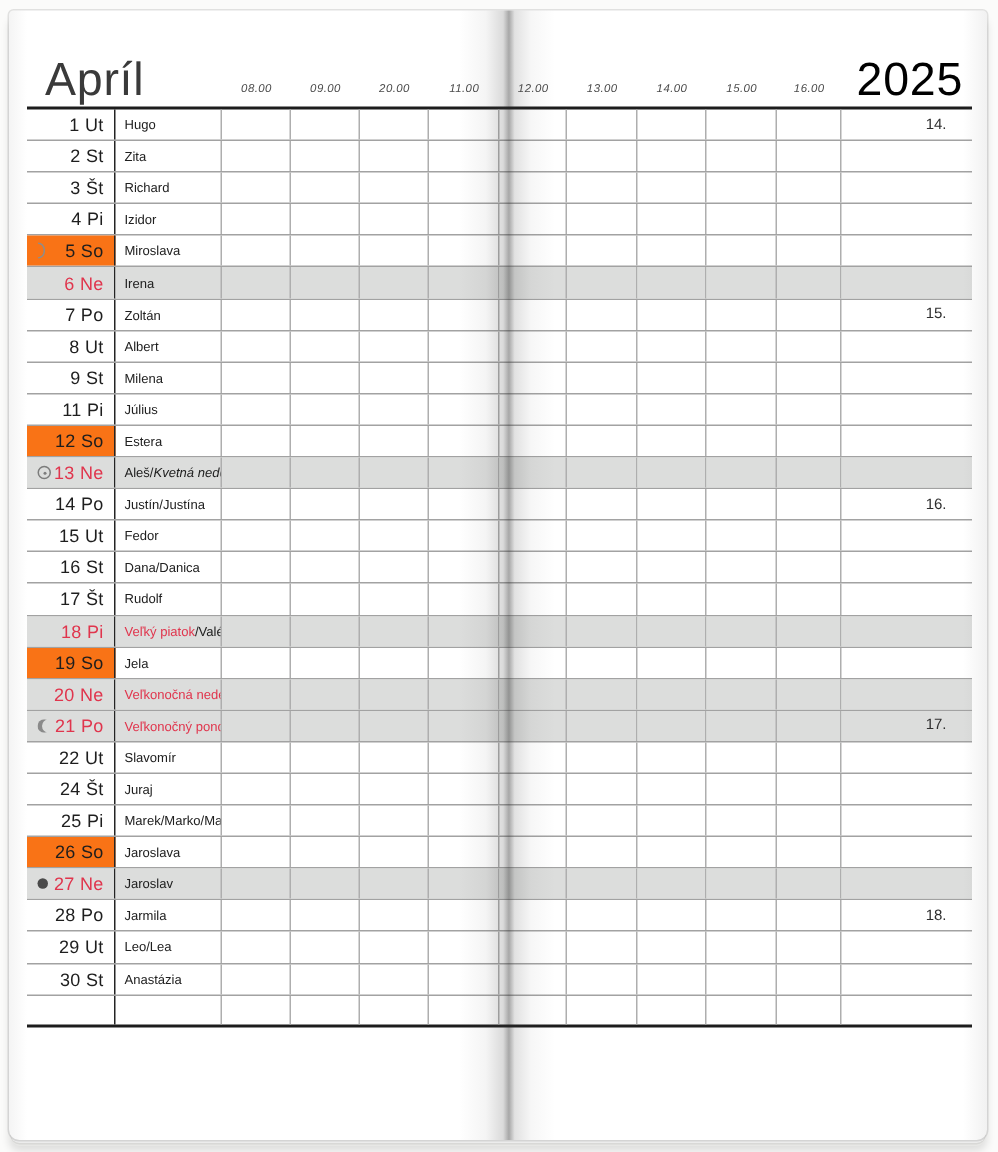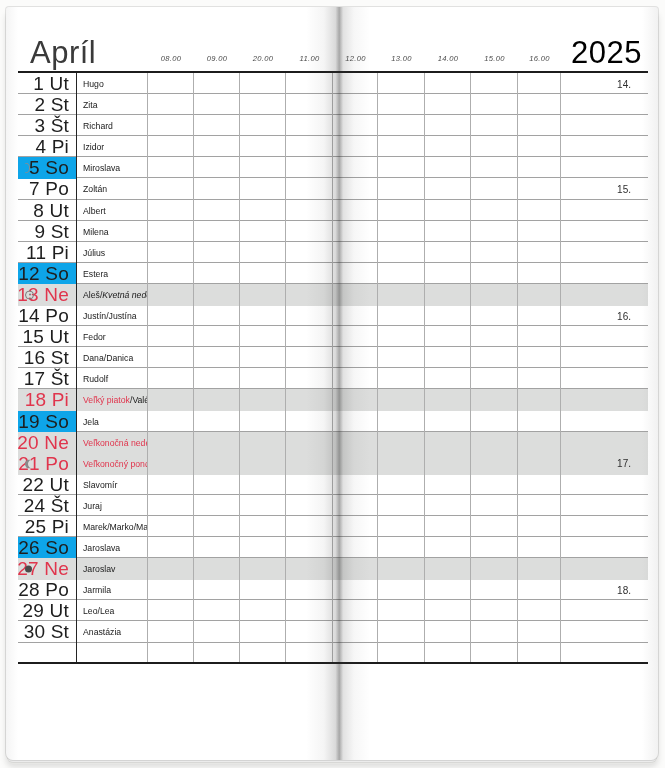--- a/index.html
+++ b/index.html
@@ -61,34 +61,34 @@
     border-bottom:1px solid #a2a2a2;
   }
   .row:last-child{border-bottom:2px solid #1c1c1c;}
   .cell{position:relative;box-sizing:border-box;border-right:1px solid #aeaeae;height:100%;}
   .cell:last-child{border-right:none;}
   .numcell{
     border-right:1.5px solid #242424;
     display:flex;align-items:center;justify-content:flex-end;
     padding-right:7px;
   }
-  .daylabel{font-size:19px;color:#1e1e1e;white-space:nowrap;letter-spacing:0.2px;}
+  .daylabel{font-size:12px;color:#1e1e1e;white-space:nowrap;letter-spacing:0.2px;}
   .namecell{
     display:flex;align-items:center;
     padding-left:6px;font-size:8.7px;color:#202020;
     white-space:nowrap;overflow:hidden;
   }
   .namecell .it{font-style:italic;}
   .weekcell{
     display:flex;align-items:center;justify-content:flex-end;
     padding-right:17px;font-size:10px;color:#2f2f2f;
   }
   .red{color:#e0354d;}
   .row.shaded .cell{background:#dcddDC;}
-  .row.sat .numcell{background:#0ea5e9;}
+  .row.sat .numcell{background:#f97316;}
 
   
   .moon{position:absolute;left:7px;top:50%;transform:translateY(-50%);display:block;}
   .moon-first-quarter{width:4px;height:9px;border:1px solid #8d8d8d;border-left:none;border-radius:0 6px 6px 0;}
   .moon-full{width:7px;height:7px;border:1px solid #7c7c7c;border-radius:50%;}
   .moon-full::after{content:"";position:absolute;left:3.5px;top:3.5px;width:2px;height:2px;margin:-1px 0 0 -1px;background:#7c7c7c;border-radius:50%;}
   .moon-last-quarter{width:9px;height:9px;border-radius:50%;box-shadow:inset 3px 0 0 #8a8a8a;}
   .moon-new{width:7px;height:7px;background:#4a4a4a;border-radius:50%;}
 
   
@@ -222,20 +222,38 @@
     <div class="cell timecell"></div>
     <div class="cell timecell"></div>
     <div class="cell timecell"></div>
     <div class="cell timecell"></div>
     <div class="cell timecell"></div>
     <div class="cell timecell"></div>
     <div class="cell timecell"></div>
     <div class="cell timecell"></div>
     <div class="cell weekcell"></div>
   </div>
+          <div class="row shaded">
+    <div class="cell numcell">
+      <span class="daylabel red">6 Ne</span>
+    </div>
+    <div class="cell namecell">
+              <span>Irena</span>
+            </div>
+    <div class="cell timecell"></div>
+    <div class="cell timecell"></div>
+    <div class="cell timecell"></div>
+    <div class="cell timecell"></div>
+    <div class="cell timecell"></div>
+    <div class="cell timecell"></div>
+    <div class="cell timecell"></div>
+    <div class="cell timecell"></div>
+    <div class="cell timecell"></div>
+    <div class="cell weekcell"></div>
+  </div>
           <div class="row">
     <div class="cell numcell">
       <span class="daylabel">7 Po</span>
     </div>
     <div class="cell namecell">
               <span>Zoltán</span>
             </div>
     <div class="cell timecell"></div>
     <div class="cell timecell"></div>
     <div class="cell timecell"></div>

